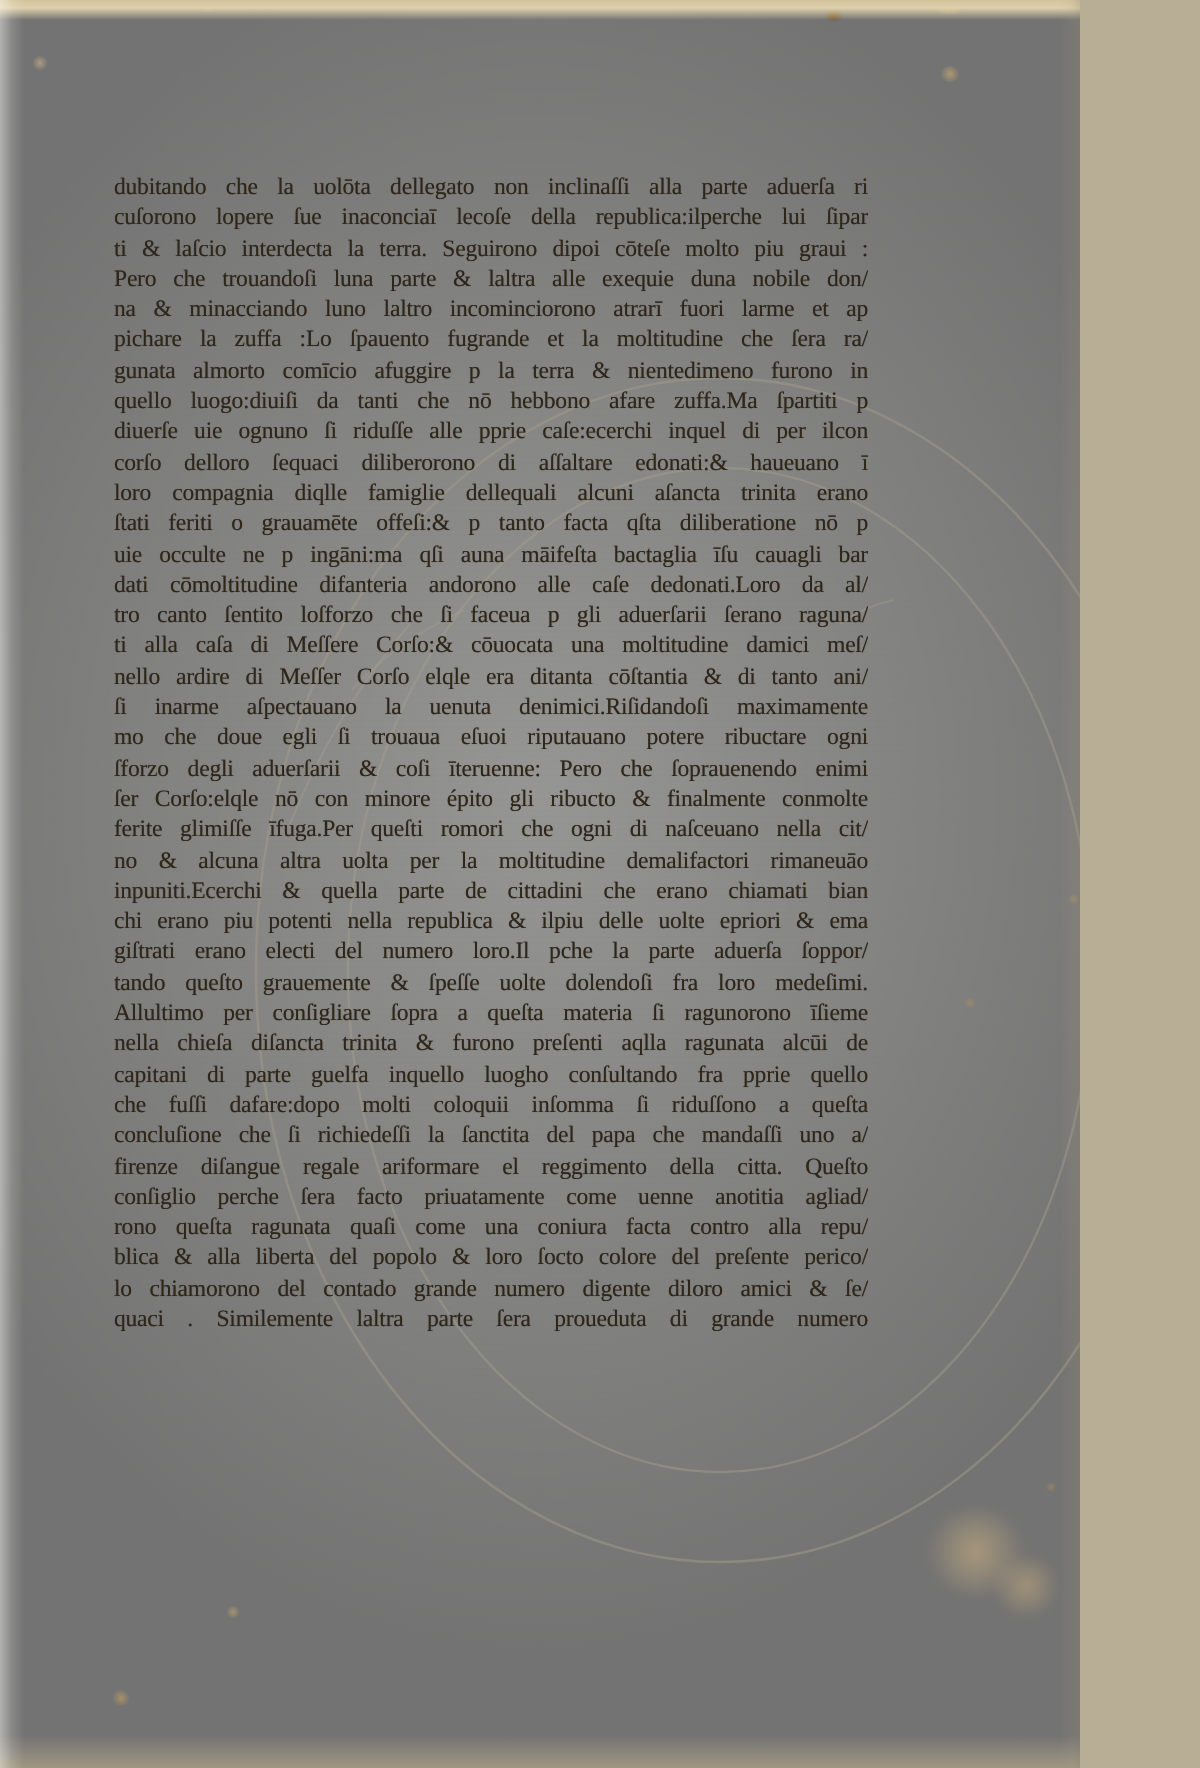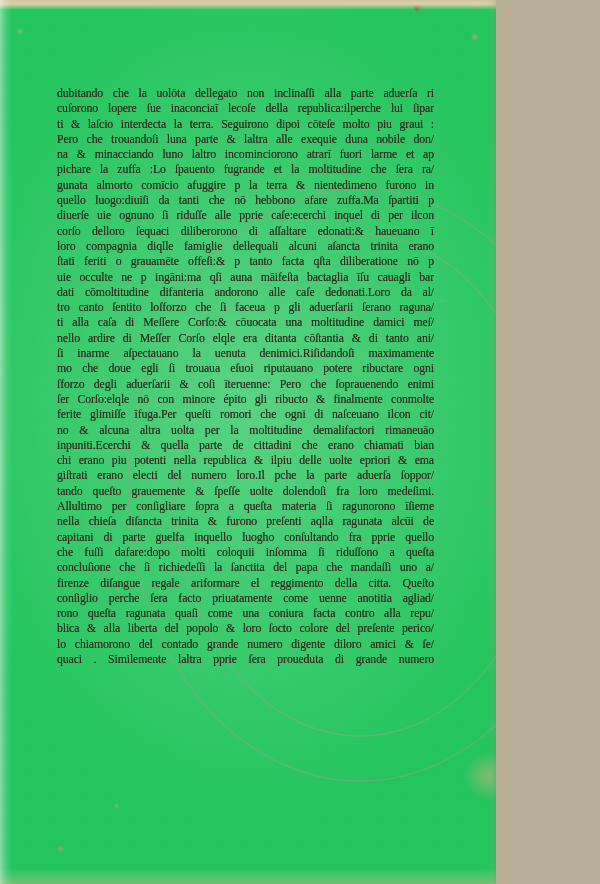--- a/index.html
+++ b/index.html
@@ -2,22 +2,22 @@
 <html><head>
 <meta charset="utf-8">
 <style>
   html,body{margin:0;padding:0;}
   body{
     width:600px;height:884px;overflow:hidden;
     background:#b8ad95;
     font-family:"Liberation Serif", serif;
   }
   .page{
-    position:relative;width:496px;height:884px;
-    background:#22c55e;
+    position:relative;width:540px;height:884px;
+    background:#737373;
     overflow:hidden;
   }
   
   .texture{
     position:absolute;inset:0;
     background:
       repeating-linear-gradient(180deg, rgba(120,105,75,.022) 0 1px, rgba(0,0,0,0) 1px 3px),
       repeating-linear-gradient(90deg, rgba(120,105,75,.014) 0 1px, rgba(0,0,0,0) 1px 27px),
       radial-gradient(ellipse 90% 70% at 50% 45%, rgba(255,255,248,.25), rgba(0,0,0,0) 70%);
     pointer-events:none;
@@ -106,36 +106,36 @@
       <div class="line">ſtati feriti o grauamēte offeſi:&amp; p tanto facta qſta diliberatione nō p</div>
       <div class="line">uie occulte ne p ingāni:ma qſi auna māifeſta bactaglia īſu cauagli bar</div>
       <div class="line">dati cōmoltitudine difanteria andorono alle caſe dedonati.Loro da al/</div>
       <div class="line">tro canto ſentito loſforzo che ſi faceua p gli aduerſarii ſerano raguna/</div>
       <div class="line">ti alla caſa di Meſſere Corſo:&amp; cōuocata una moltitudine damici meſ/</div>
       <div class="line">nello ardire di Meſſer Corſo elqle era ditanta cōſtantia &amp; di tanto ani/</div>
       <div class="line">ſi inarme aſpectauano la uenuta denimici.Riſidandoſi maximamente</div>
       <div class="line">mo che doue egli ſi trouaua eſuoi riputauano potere ribuctare ogni</div>
       <div class="line">ſforzo degli aduerſarii &amp; coſi īteruenne: Pero che ſoprauenendo enimi</div>
       <div class="line">ſer Corſo:elqle nō con minore épito gli ribucto &amp; finalmente conmolte</div>
-      <div class="line">ferite glimiſſe īfuga.Per queſti romori che ogni di naſceuano ilcon cit/</div>
+      <div class="line">ferite glimiſſe īfuga.Per queſti romori che ogni di naſceuano nella cit/</div>
       <div class="line">no &amp; alcuna altra uolta per la moltitudine demalifactori rimaneuāo</div>
       <div class="line">inpuniti.Ecerchi &amp; quella parte de cittadini che erano chiamati bian</div>
       <div class="line">chi erano piu potenti nella republica &amp; ilpiu delle uolte epriori &amp; ema</div>
       <div class="line">giſtrati erano electi del numero loro.Il pche la parte aduerſa ſoppor/</div>
       <div class="line">tando queſto grauemente &amp; ſpeſſe uolte dolendoſi fra loro medeſimi.</div>
       <div class="line">Allultimo per conſigliare ſopra a queſta materia ſi ragunorono īſieme</div>
       <div class="line">nella chieſa diſancta trinita &amp; furono preſenti aqlla ragunata alcūi de</div>
       <div class="line">capitani  di parte guelfa inquello luogho conſultando fra pprie quello</div>
       <div class="line">che fuſſi dafare:dopo molti coloquii inſomma ſi riduſſono a queſta</div>
       <div class="line">concluſione che ſi richiedeſſi la ſanctita del papa che mandaſſi uno a/</div>
       <div class="line">firenze diſangue regale ariformare el reggimento della citta. Queſto</div>
       <div class="line">conſiglio perche ſera facto priuatamente come uenne anotitia agliad/</div>
       <div class="line">rono queſta ragunata quaſi come una coniura facta contro alla repu/</div>
       <div class="line">blica &amp; alla liberta del popolo &amp; loro ſocto colore del preſente perico/</div>
       <div class="line">lo chiamorono del contado grande numero digente diloro amici &amp; ſe/</div>
-      <div class="line">quaci . Similemente laltra pprie ſera proueduta di grande numero</div>
+      <div class="line">quaci . Similemente laltra parte ſera proueduta di grande numero</div>
     </div>
 
   <div class="edge top"></div>
   <div class="edge bottom"></div>
   <div class="edge left"></div>
   <div class="edge right"></div>
 </div>
 
 </body></html>

